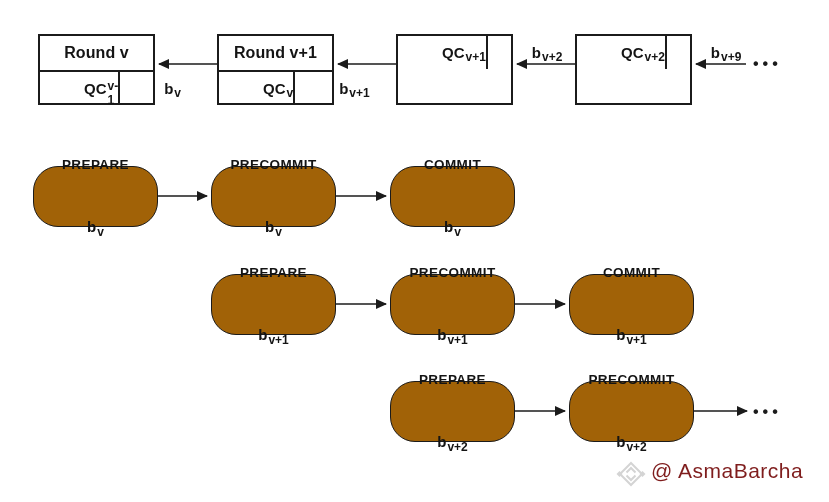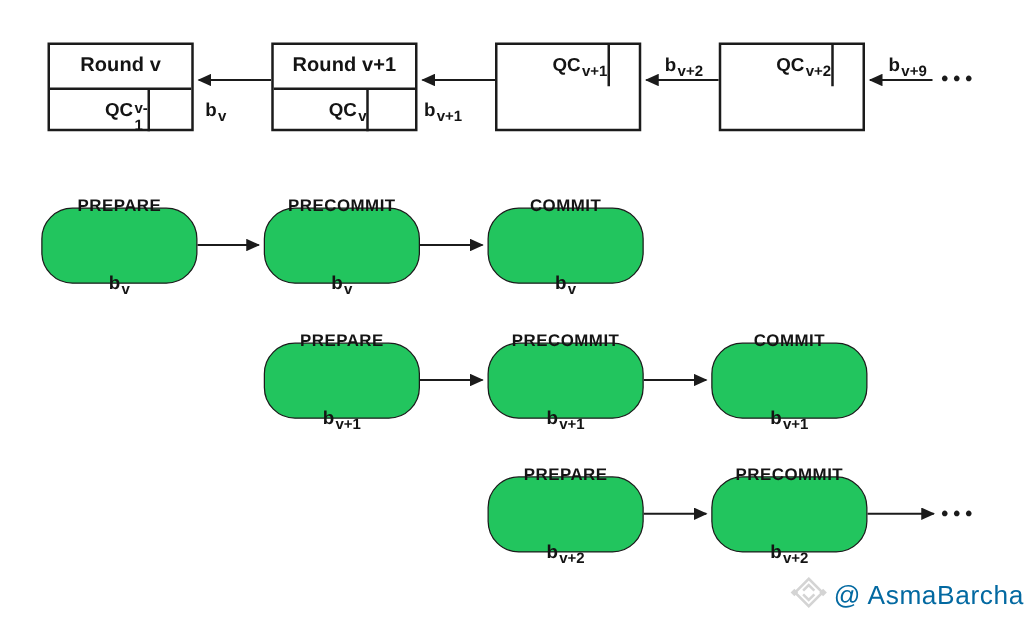--- a/index.html
+++ b/index.html
@@ -56,21 +56,21 @@
     margin-left: 1px;
   }
   
   .pill {
     position: absolute;
     width: 125px;
     height: 61px;
     border: 1.5px solid #1b1b1b;
     border-radius: 25px;
     box-sizing: border-box;
-    background: #22c55e;
+    background: #a16207;
     display: flex;
     flex-direction: column;
     align-items: center;
     justify-content: center;
   }
   .pill-label {
     font-size: 13.5px;
     font-weight: 600;
     letter-spacing: 0.4px;
     line-height: 17px;
@@ -86,26 +86,26 @@
     position: absolute;
     font-size: 16px;
     font-weight: 700;
     letter-spacing: 4px;
     color: #1b1b1b;
     line-height: 16px;
   }
   
   .watermark {
     position: absolute;
-    left: 632px;
+    left: 616px;
     top: 459px;
     display: flex;
-    align-items: flex-end;
+    align-items: flex-start;
     gap: 5px;
-    color: #0369a1;
+    color: #7f1d1d;
   }
   .watermark-text {
     font-size: 21px;
     letter-spacing: 0.5px;
     white-space: nowrap;
   }
 </style>
 </head>
 <body>
 

